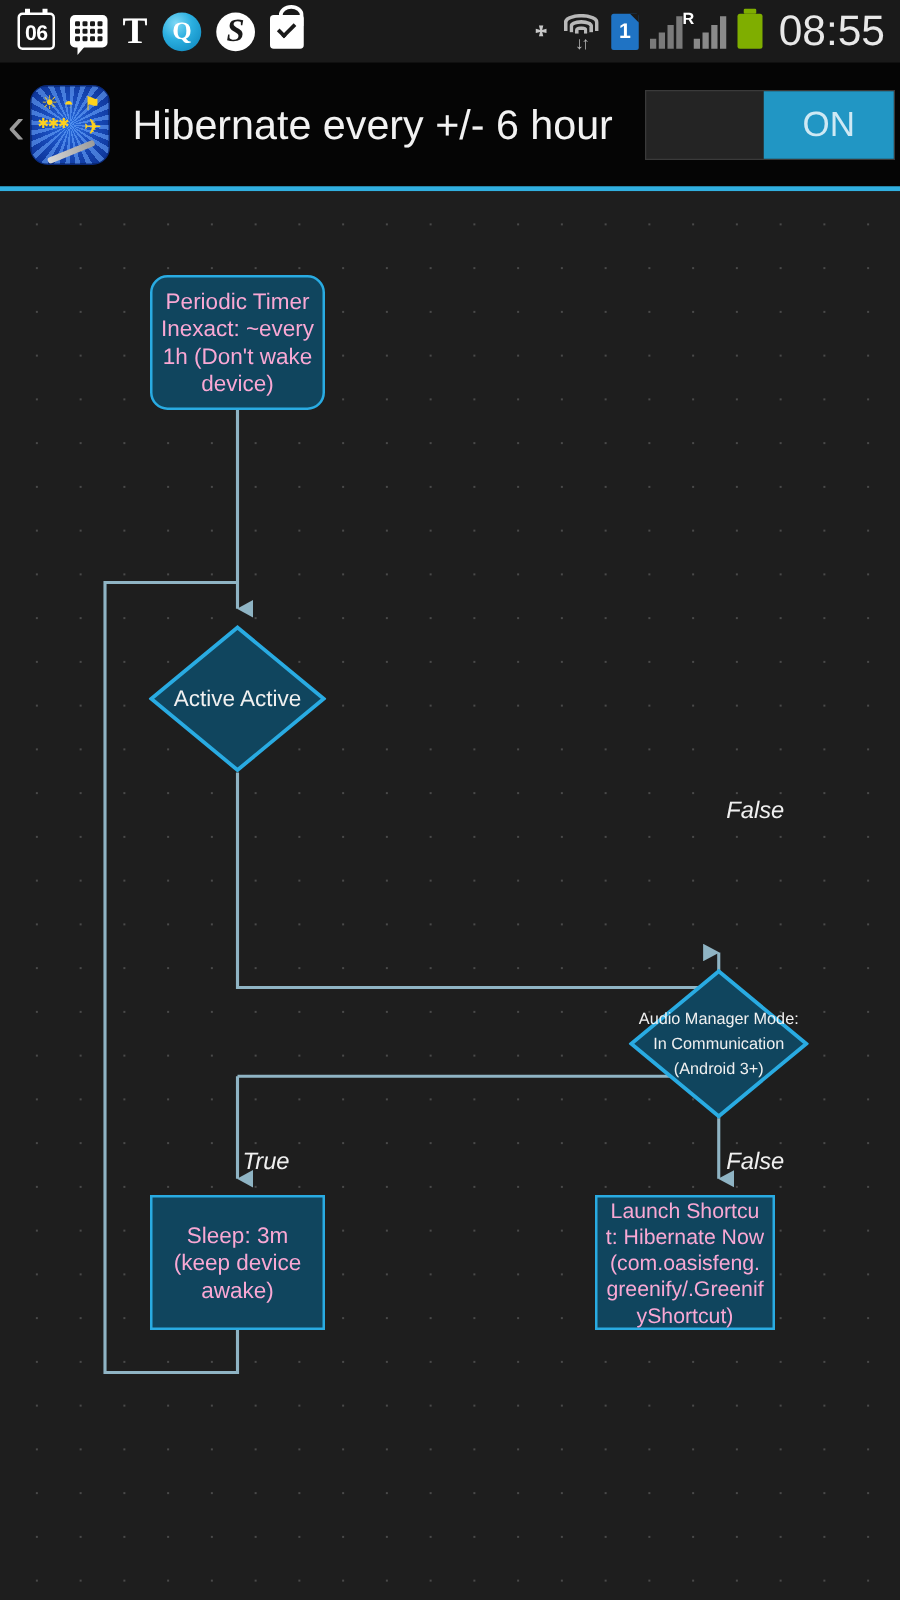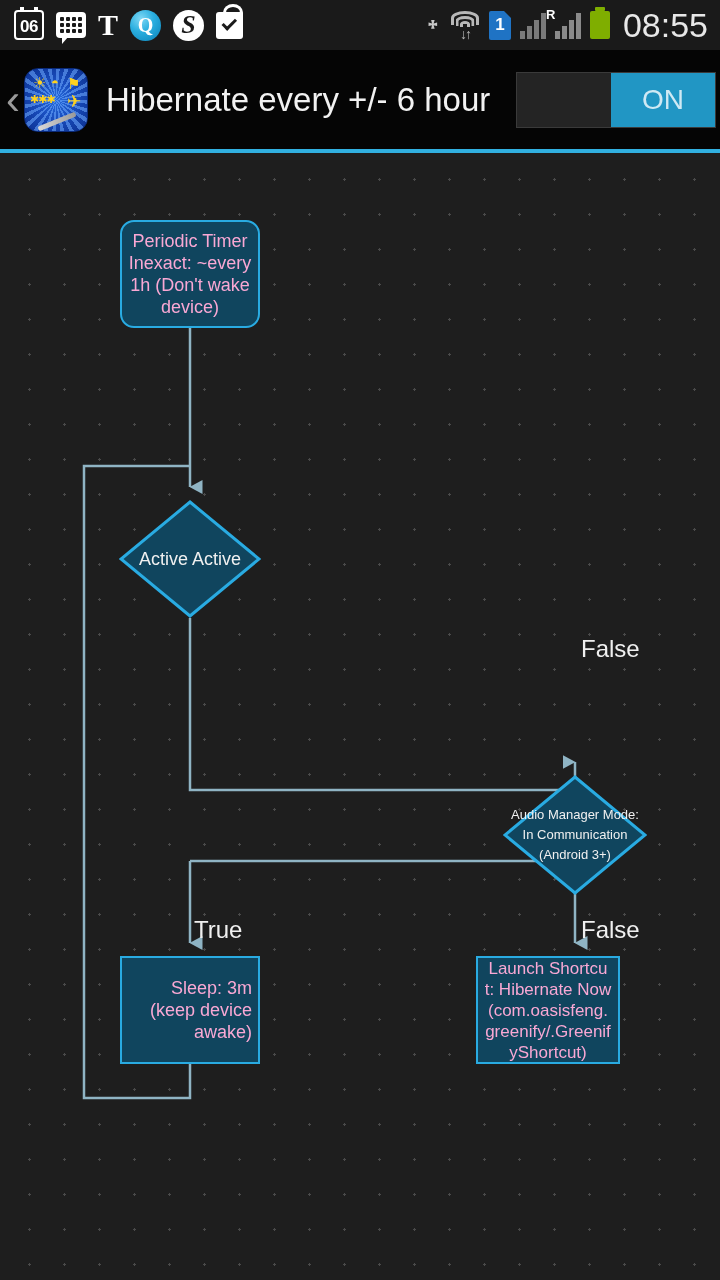--- a/index.html
+++ b/index.html
@@ -127,21 +127,21 @@
     background:#10455e; border:2px solid #29ABE2;
     display:flex; align-items:center; justify-content:center; text-align:center;
     color:#f9a8d4; font-size:18px; line-height:22px; padding:4px 6px; }
   .node.rounded { border-radius:14px; }
 
   .dnode { position:absolute; }
   .dnode .dshape { position:absolute; inset:0; }
   .dnode .dlabel { position:absolute; inset:0; display:flex; align-items:center; justify-content:center;
     text-align:center; color:#f0f0f0; font-size:18px; line-height:22px; padding:0 6px; }
 
-  .edge-label { position:absolute; color:#f0f0f0; font-size:24px; line-height:22px; }
+  .edge-label { position:absolute; color:#f0f0f0; font-size:19px; line-height:22px;font-style:italic; }
 </style>
 </head>
 <body>
 
 <div id="screen">
 
   <div id="status-bar">
     <div id="status-left">
 
       <div class="sicon cal-icon">
@@ -279,21 +279,21 @@
       <span class="dlabel">Active Active</span>
     </div>
 
     <div class="dnode" style="left:503px; top:622px; width:144px; height:120px;">
       <svg class="dshape" viewBox="0 0 144 120" preserveAspectRatio="none">
         <polygon points="72,2 142,60 72,118 2,60" fill="#10455E" stroke="#29ABE2" stroke-width="3"></polygon>
       </svg>
       <span class="dlabel" style="font-size:13px; line-height:20px; padding:0 2px;">Audio Manager Mode: In Communication (Android 3+)</span>
     </div>
 
-    <div class="node" style="left:120px; top:803px; width:140px; height:108px;text-align:right;">
+    <div class="node" style="left:120px; top:803px; width:140px; height:108px;">
       <span>Sleep: 3m (keep device awake)</span>
     </div>
 
     <div class="node" style="left:476px; top:803px; width:144px; height:108px;">
       <span style="font-size:17px; line-height:21px; word-break:break-all;">Launch Shortcut: Hibernate Now (com.oasisfeng.greenify/.GreenifyShortcut)</span>
     </div>
 
     <div class="edge-label" style="left:581px; top:485px;">False</div>
     <div class="edge-label" style="left:194px; top:766px;">True</div>
     <div class="edge-label" style="left:581px; top:766px;">False</div>

